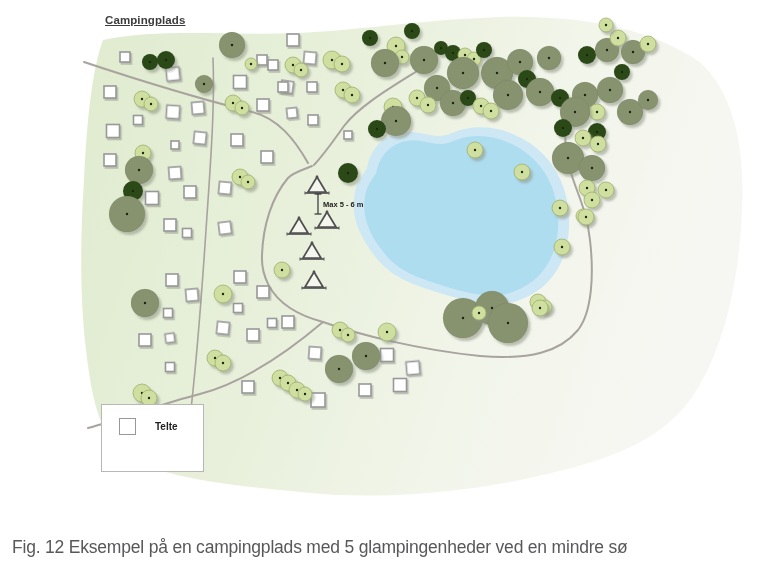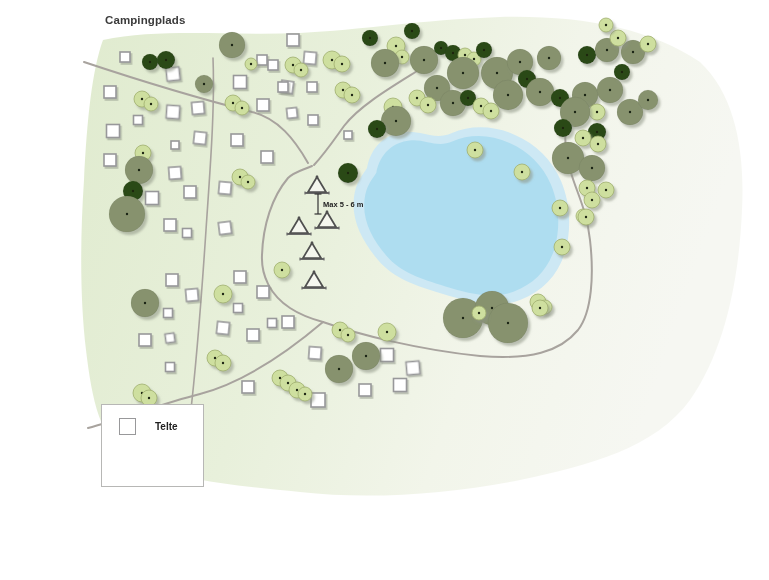--- a/index.html
+++ b/index.html
@@ -5,23 +5,24 @@
   html,body{margin:0;padding:0;}
   body{
     width:769px;height:580px;background:#ffffff;position:relative;overflow:hidden;
     font-family:"Liberation Sans",sans-serif;
   }
   .stage{position:absolute;left:0;top:0;width:769px;height:580px;}
   svg.map{position:absolute;left:0;top:0;}
   .map-label{
     position:absolute;left:105px;top:14px;font-size:11.5px;font-weight:700;color:#3b3b3b;
     letter-spacing:.1px;
+    text-decoration:underline;
   }
   .legend{
-    position:absolute;left:101px;top:404px;width:103px;height:83px;
+    position:absolute;left:101px;top:404px;width:103px;height:68px;
     background:#ffffff;border:1px solid #b7b7b5;box-sizing:border-box;text-align:center;
   }
   .legend-row{display:flex;align-items:center;margin:13px 0 0 17px;}
   .legend-row .sym{width:28px;display:flex;justify-content:flex-start;align-items:center;}
   .legend-square{width:15px;height:15px;background:#fff;border:1.6px solid #98989a;}
   .legend-label{font-size:10px;color:#222;margin-left:8px;font-weight:600;}
   .caption{
     position:absolute;left:12px;top:537px;font-size:17.5px;color:#58585a;
     letter-spacing:-0.2px;white-space:nowrap;
   }
@@ -560,13 +561,14 @@
 
   <div class="legend">
     <div class="legend-row">
       <span class="sym">
         <span class="legend-square"></span>
       </span>
       <span class="legend-label">Telte</span>
     </div>
   </div>
 
+  <div class="caption">Fig. 12 Eksempel på en campingplads med 5 glampingenheder ved en mindre sø</div>
 </div>
 
 </body></html>

